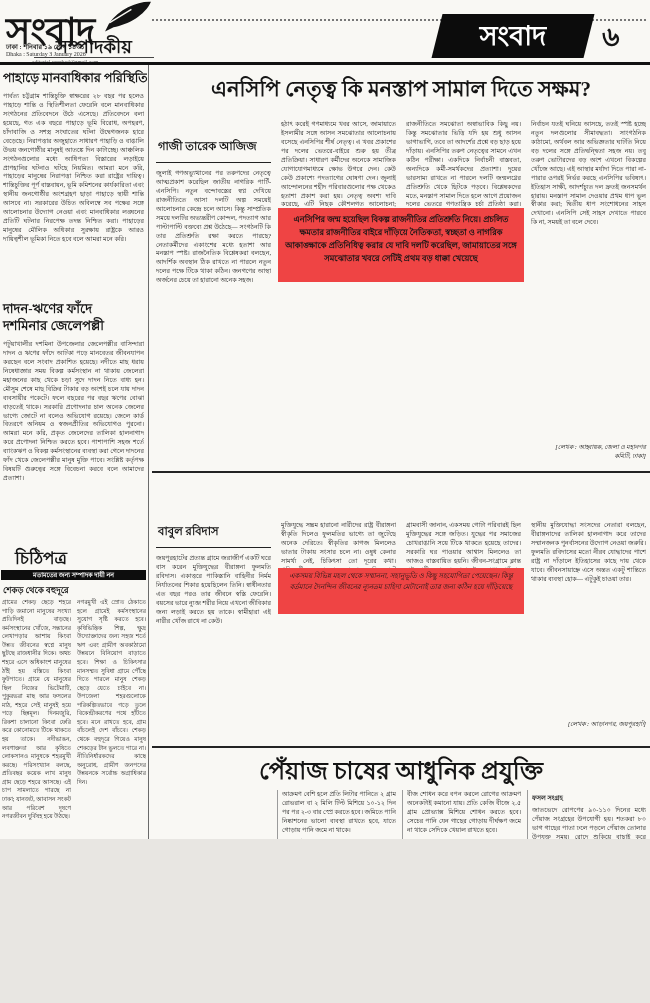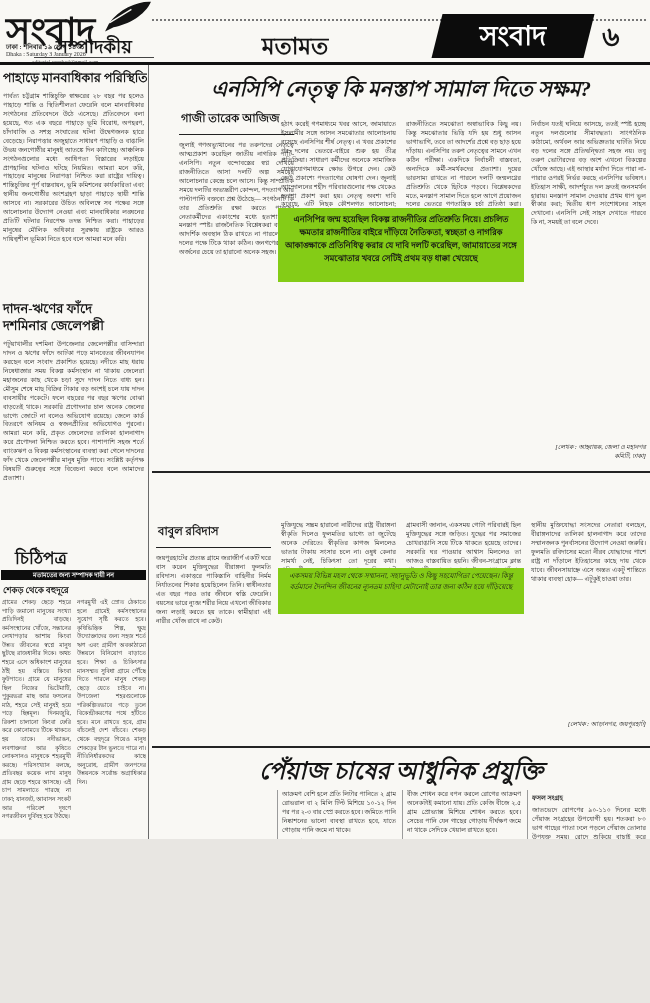--- a/index.html
+++ b/index.html
@@ -38,32 +38,32 @@
   .ed2-title{left:3px;top:301px;width:141px;font-size:13px;font-weight:700;line-height:1.28;}
   .ed2-body{left:3px;top:340px;width:141px;height:202px;}
   .letters-title{left:15px;top:545px;font-size:17px;font-weight:700;}
   .letters-bar{left:1px;top:570px;width:145px;height:10px;background:#0d0d0d;color:#fff;
                font-size:6.3px;font-weight:700;text-align:center;line-height:10px;}
   .letter-title{left:3px;top:584px;font-size:8.5px;font-weight:700;}
   .let-col1{left:2px;top:598px;width:69px;height:399px;}
   .let-col2{left:77px;top:598px;width:69px;height:372px;}
   .let-sign{left:77px;top:972px;width:69px;font-size:6px;font-weight:700;text-align:right;line-height:1.4;}
   
-  .headline{left:152px;width:498px;text-align:center;font-weight:700;font-style:italic;}
+  .headline{left:152px;width:498px;text-align:center;font-weight:700;}
   .byline{font-size:11.5px;font-weight:700;border-bottom:1px solid #222;
           padding:2px 0 5px 2px;margin-bottom:6px;}
   .col{width:115px;overflow:hidden;}
-  .quote-box{background:#84cc16;z-index:2;text-align:center;box-sizing:border-box;}
+  .quote-box{background:#ef4444;z-index:2;text-align:center;box-sizing:border-box;}
   .attrib{background:#f9f8f4;z-index:2;font-size:6.2px;font-style:italic;text-align:right;line-height:1.45;}
   .hrule{left:152px;width:498px;height:2px;background:#232323;}
   .sub-head{font-weight:700;font-size:6.5px;margin:3px 0 2px;}
   .cont-note{font-size:5.8px;font-style:italic;text-align:center;margin:1px 0 2px;}
   
   .ncp-head{top:73px;font-size:21px;}
-  .ncp-col1{left:156px;top:108px;height:345px;margin-left:23px;}
+  .ncp-col1{left:156px;top:136px;height:345px;}
   .ncp-col2{left:281px;top:120px;height:345px;}
   .ncp-col3{left:406px;top:120px;height:345px;}
   .ncp-col4{left:531px;top:120px;height:345px;}
   .ncp-quote{left:278px;top:208px;width:246px;height:74px;font-size:8.3px;font-weight:700;
              line-height:1.55;padding:6px 4px 0;}
   .ncp-attrib{left:531px;top:443px;width:115px;height:24px;}
   .rule1{top:471px;}
   
   .bir-head{top:484px;font-size:19px;}
   .bir-col1{left:156px;top:521px;height:220px;}
@@ -95,21 +95,20 @@
     <svg width="52" height="34" viewBox="0 0 60 40">
       <path d="M57 2 C42 1 20 10 8 27 L3 37 L13 32 C30 29 50 18 57 2 Z" fill="#141414"></path>
       <path d="M8 27 L34 11" stroke="#f9f8f4" stroke-width="1.6" fill="none"></path>
     </svg>
   </div>
   <div class="abs date-bn">ঢাকা : শনিবার ১৯ পৌষ ১৪৩১</div>
   <div class="abs date-en">Dhaka : Saturday 3 January 2026</div>
   <div class="abs section-label">সম্পাদকীয়</div>
   <div class="abs mast-rule"></div>
   <div class="abs email">editorial.sangbad@gmail.com</div>
-  <div class="abs center-title">মতামত</div>
   <div class="abs logo-box">
     <span>সংবাদ</span>
   </div>
   <div class="abs page-num">৬</div>
   <div class="abs top-rule"></div>
 
   <div class="abs v-divider"></div>
 
   <div class="abs ed1-title">পাহাড়ে মানবাধিকার পরিস্থিতি</div>
   <div class="abs ed1-body jt body-text">পার্বত্য চট্টগ্রাম শান্তিচুক্তি স্বাক্ষরের ২৮ বছর পর হলেও পাহাড়ে শান্তি ও স্থিতিশীলতা ফেরেনি বলে মানবাধিকার সংগঠনের প্রতিবেদনে উঠে এসেছে। প্রতিবেদনে বলা হয়েছে, গত এক বছরে পাহাড়ে ভূমি বিরোধ, অপহরণ, চাঁদাবাজি ও সশস্ত্র সংঘাতের ঘটনা উদ্বেগজনক হারে বেড়েছে। নিরাপত্তার অজুহাতে সাধারণ পাহাড়ি ও বাঙালি উভয় জনগোষ্ঠীর মানুষই আতঙ্কে দিন কাটাচ্ছে। আঞ্চলিক সংগঠনগুলোর মধ্যে আধিপত্য বিস্তারের লড়াইয়ে প্রাণহানির ঘটনাও ঘটছে নিয়মিত। আমরা মনে করি, পাহাড়ের মানুষের নিরাপত্তা নিশ্চিত করা রাষ্ট্রের দায়িত্ব। শান্তিচুক্তির পূর্ণ বাস্তবায়ন, ভূমি কমিশনের কার্যকারিতা এবং স্থানীয় জনগোষ্ঠীর অংশগ্রহণ ছাড়া পাহাড়ে স্থায়ী শান্তি আসবে না। সরকারের উচিত অবিলম্বে সব পক্ষের সঙ্গে আলোচনার উদ্যোগ নেওয়া এবং মানবাধিকার লঙ্ঘনের প্রতিটি ঘটনার নিরপেক্ষ তদন্ত নিশ্চিত করা। পাহাড়ের মানুষের মৌলিক অধিকার সুরক্ষায় রাষ্ট্রকে আরও দায়িত্বশীল ভূমিকা নিতে হবে বলে আমরা মনে করি।</div>

